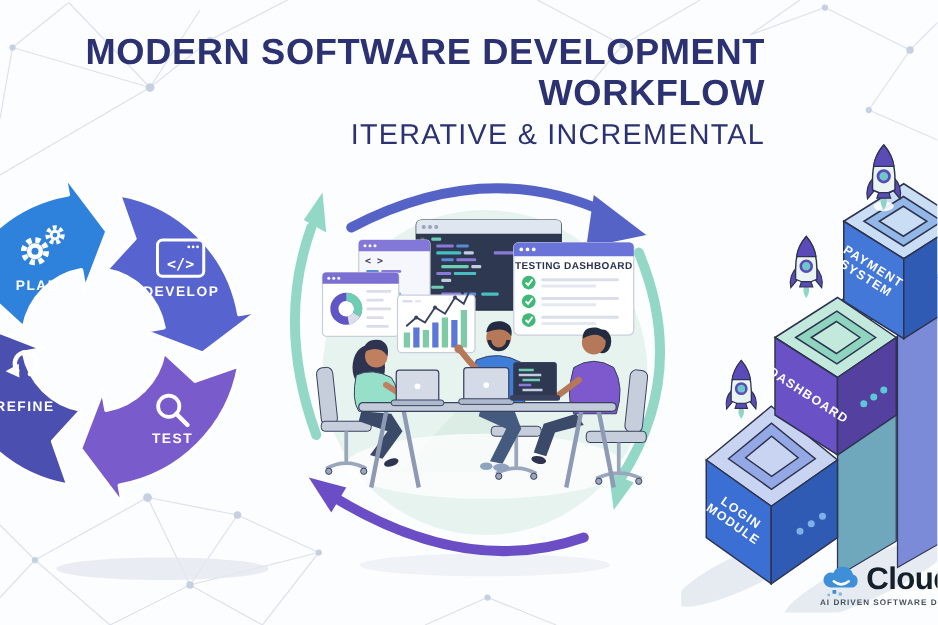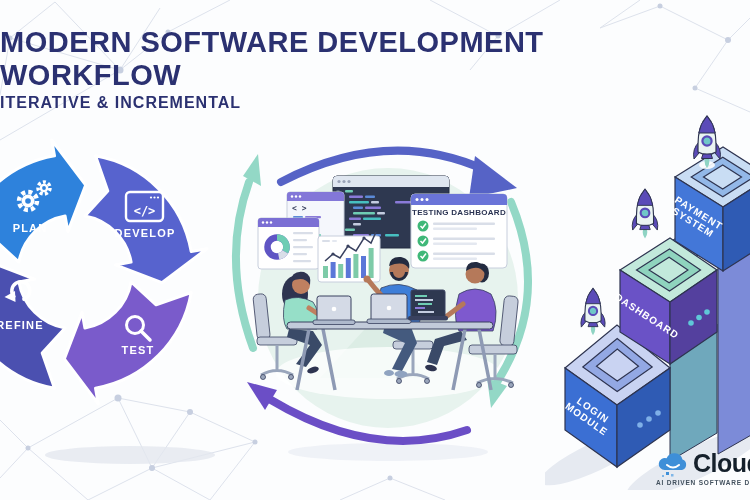--- a/index.html
+++ b/index.html
@@ -1,21 +1,21 @@
 <!DOCTYPE html>
 <html><head>
 <meta charset="utf-8">
 <style>
   html,body{margin:0;padding:0}
   body{width:750px;height:500px;position:relative;overflow:hidden;background:#FCFDFE;
        font-family:"Liberation Sans",sans-serif}
   .abs{position:absolute}
-  .titles{position:absolute;top:26px;left:0;width:600px;text-align:left;color:#2B3171;z-index:3}
+  .titles{position:absolute;top:26px;left:12px;width:600px;text-align:right;color:#2B3171;z-index:3}
   .titles h1{margin:0;font-size:29px;font-weight:800;letter-spacing:.5px}
-  .titles h2{margin:2px 0 0;font-size:16px;font-weight:700;letter-spacing:1px}
+  .titles h2{margin:2px 0 0;font-size:23px;font-weight:400;letter-spacing:1px}
   svg text{font-family:"Liberation Sans",sans-serif}
   text.seg{font-size:11px;font-weight:700;fill:#fff;letter-spacing:1.2px;text-anchor:middle}
   text.mod{font-size:10px;font-weight:700;fill:#fff;letter-spacing:1px;text-anchor:middle}
   text.mono{font-family:"DejaVu Sans Mono",monospace;font-weight:700}
   .logo{position:absolute;left:656px;top:449px;width:160px;z-index:4}
   .logo-row{display:flex;align-items:center;gap:3px}
   .logo-text{font-size:25px;font-weight:800;color:#15202B;letter-spacing:-.5px}
   .logo-tag{font-size:6.5px;font-weight:700;color:#44525F;letter-spacing:.8px;margin-top:1px;white-space:nowrap}
 </style>
 </head>

